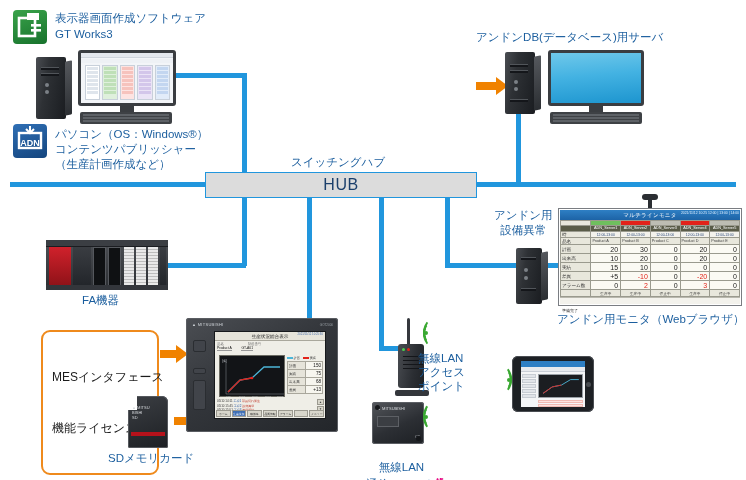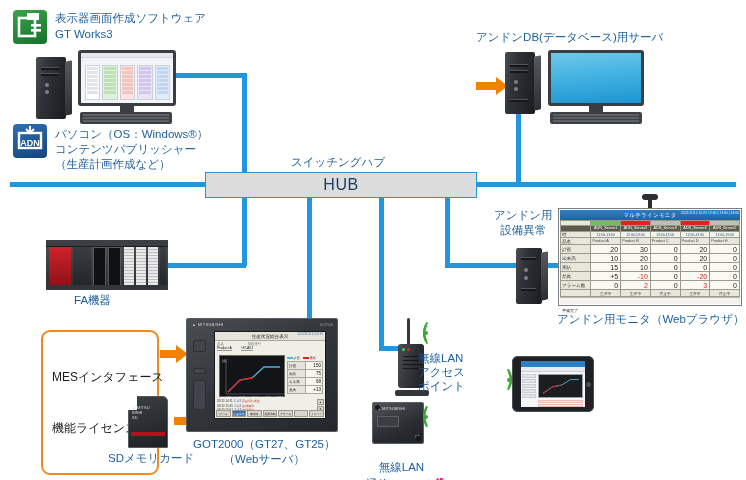--- a/index.html
+++ b/index.html
@@ -373,21 +373,21 @@
     <div class="mod red" style="left:3px;  width:22px;"></div>
     <div class="mod dark" style="left:27px; width:18px;"></div>
     <div class="mod conn" style="left:47px; width:13px;"></div>
     <div class="mod conn" style="left:62px; width:13px;"></div>
     <div class="mod term" style="left:78px; width:10px;"></div>
     <div class="mod term" style="left:90px; width:10px;"></div>
     <div class="mod term" style="left:102px; width:10px;"></div>
     <div class="mod dark" style="left:114px; width:6px;"></div>
     <div class="base"></div>
   </div>
-  <div class="lbl" style="left:74px; top:293px;">FA機器</div>
+  <div class="lbl" style="left:82px; top:293px;">FA機器</div>
 
   <div class="lbl" style="left:494px; top:208px; line-height:15px; text-align:center;">アンドン用
 設備異常</div>
   <div class="tower" style="left:516px; top:248px; width:26px; height:56px;">
     <div class="front"></div>
     <div class="side"></div>
     <div class="bay" style="top:9px;"></div>
     <div class="dot" style="top:20px;"></div>
     <div class="dot" style="top:28px;"></div>
     <div class="bay" style="top:40px;"></div>
@@ -609,22 +609,20 @@
             <div class="bt sel">生産状況</div>
             <div class="bt">稼働率</div>
             <div class="bt">品質情報</div>
             <div class="bt">アラーム</div>
             <div class="bt"></div>
             <div class="bt">メニュー</div>
           </div>
       </div>
     </div>
   </div>
-  <div class="lbl" style="left:193px; top:437px; line-height:15px; text-align:center;">GOT2000（GT27、GT25）
-（Webサーバ）</div>
 
   <div id="wlan-ap">
     <div class="ant"></div>
     <div class="bdy"></div>
     <div class="led" style="top:30px; background:#4ccf4c;"></div>
     <div class="led" style="top:30px; left:12px; background:#e2231a;"></div>
     <div class="vent" style="top:38px;"></div>
     <div class="vent" style="top:42px;"></div>
     <div class="vent" style="top:46px;"></div>
     <div class="vent" style="top:50px;"></div>

